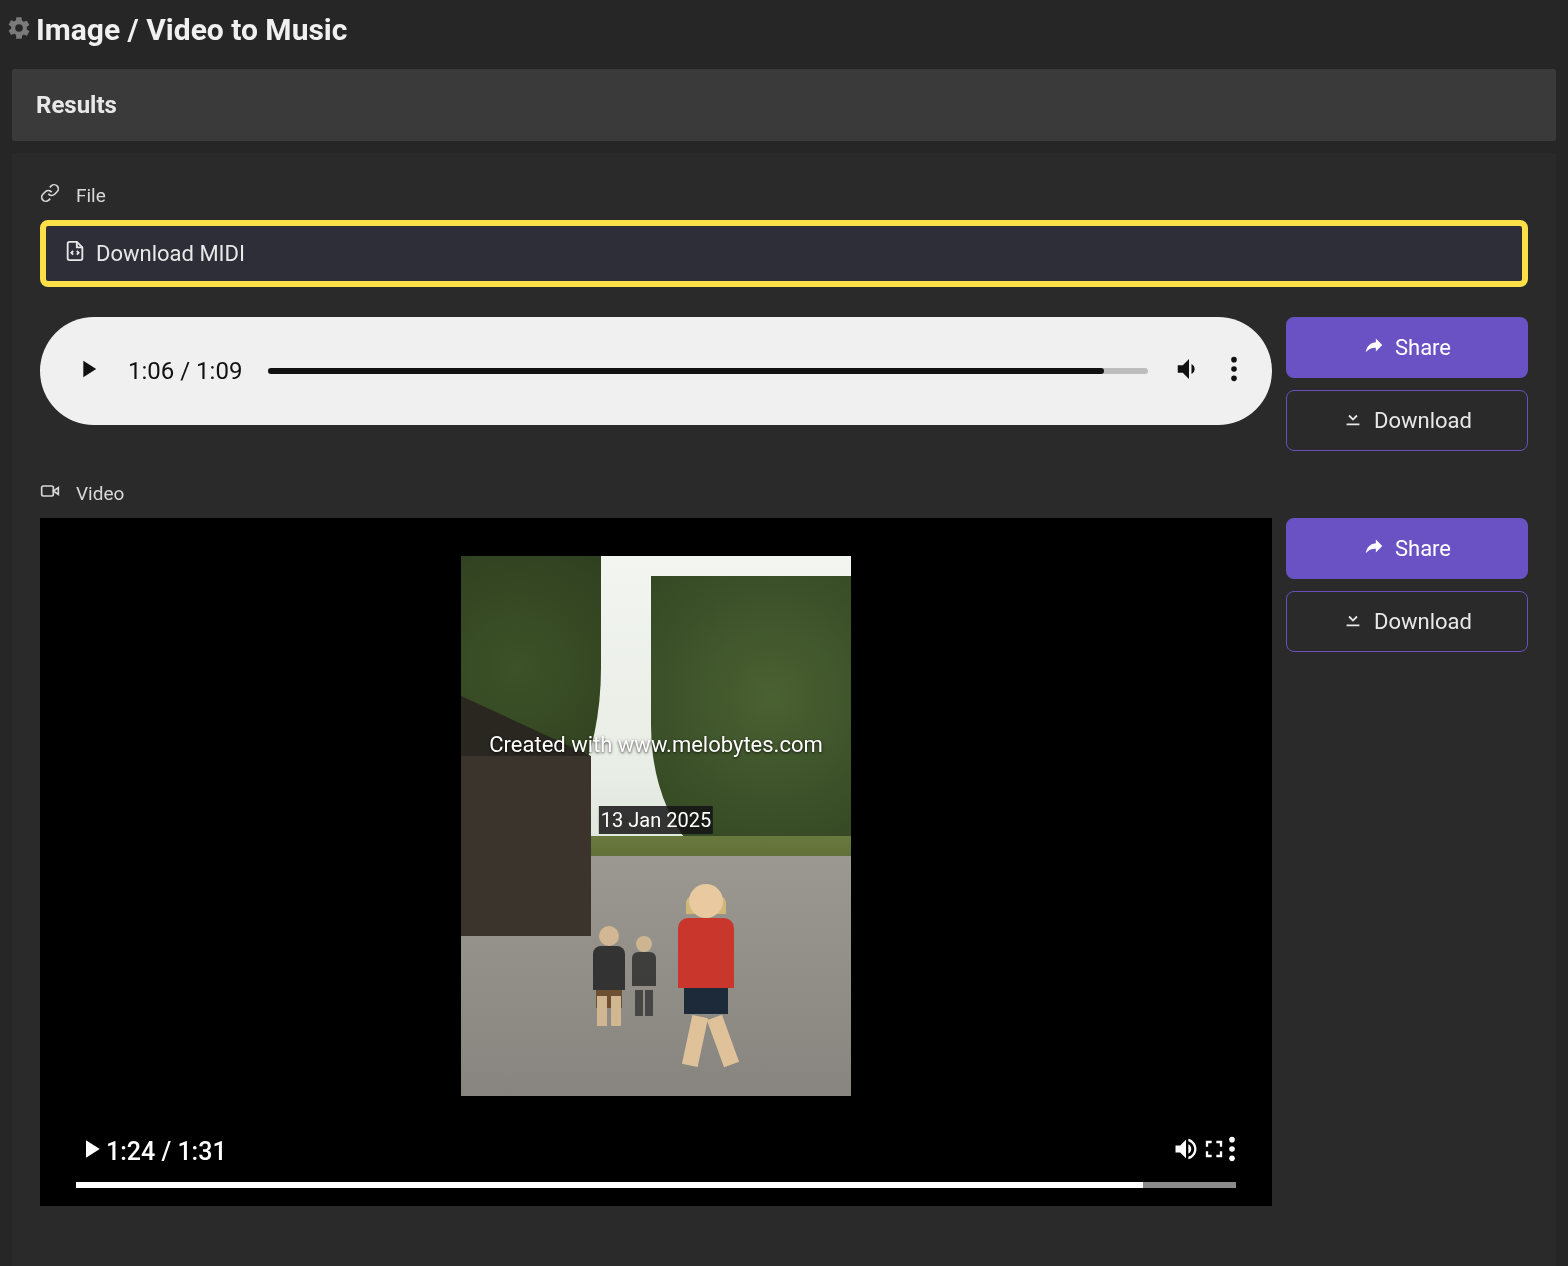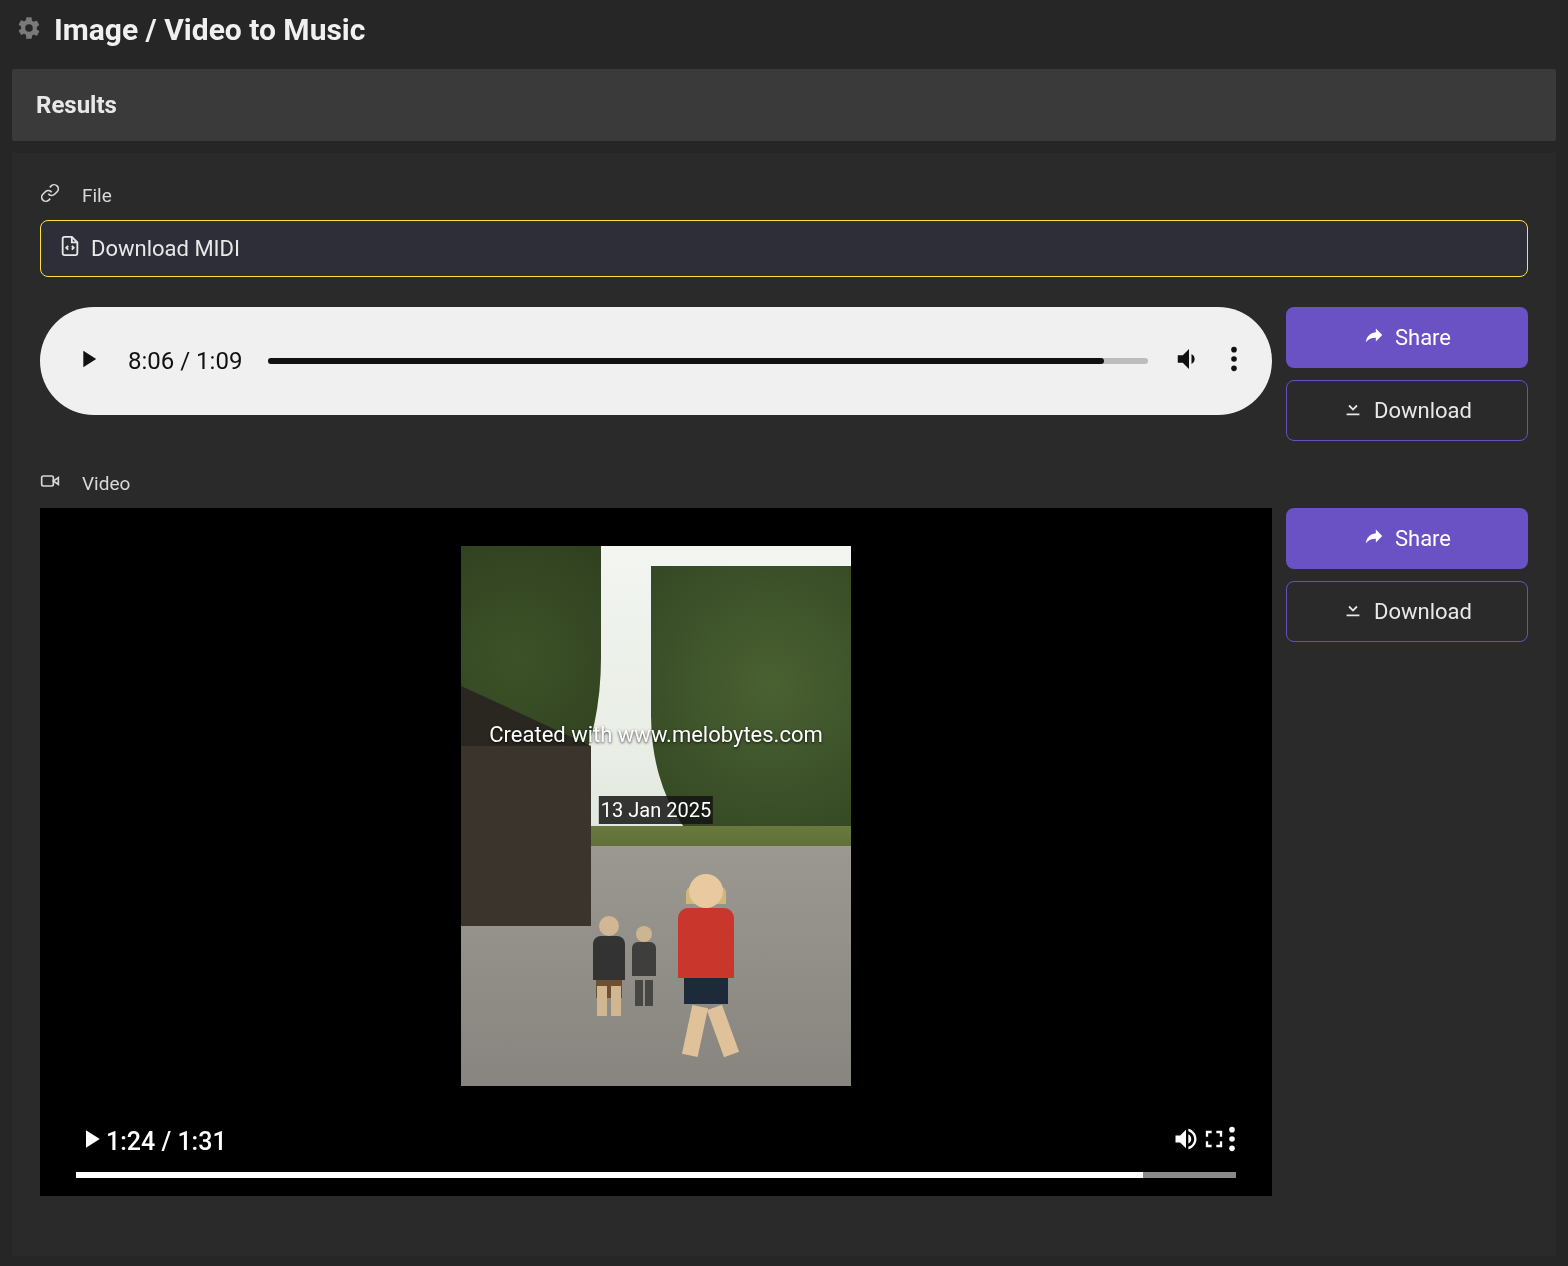--- a/index.html
+++ b/index.html
@@ -6,22 +6,22 @@
 body {
   background: #262626;
   color: #e8e8e8;
   font-family: -apple-system, BlinkMacSystemFont, "Segoe UI", Roboto, sans-serif;
   padding: 0;
   width: 1568px;
 }
 .header {
   display: flex;
   align-items: center;
-  padding: 12px 16px;
-  gap: 12px;
+  padding: 12px 6px;
+  gap: 4px;
   text-align: center;
 }
 .header h1 {
   font-size: 30px;
   font-weight: 700;
   color: #f0f0f0;
 }
 .gear-icon {
   width: 26px;
   height: 26px;
@@ -39,28 +39,28 @@
   color: #e8e8e8;
 }
 .content {
   margin: 12px 12px 0 12px;
   background: #2a2a2a;
   padding: 30px 28px;
 }
 .section-label {
   display: flex;
   align-items: center;
-  gap: 22px;
+  gap: 16px;
   font-size: 19px;
   color: #d8d8d8;
   margin-bottom: 12px;
 }
 .section-label svg { width: 20px; height: 20px; }
 .download-midi {
-  border: 1px solid #fde047;
+  border: 6px solid #fde047;
   background: #2e2e38;
   border-radius: 8px;
   padding: 14px 18px;
   display: flex;
   align-items: center;
   gap: 10px;
   font-size: 22px;
   color: #e8e8e8;
   cursor: pointer;
   margin-bottom: 30px;
@@ -246,21 +246,21 @@
 
   <div class="media-row">
     <div class="media-main">
       <div class="audio-player">
         <span class="play-btn">
           <svg viewBox="0 0 24 24">
               <path d="M8 5v14l11-7z"></path>
             </svg>
         </span>
         <span class="time">
-          <span>8:06</span> / <span>1:09</span>
+          <span>1:06</span> / <span>1:09</span>
         </span>
         <div class="progress">
           <div class="progress-fill" id="audio-fill" style="width: 95%;"></div>
         </div>
         <span class="vol">
           <svg viewBox="0 0 24 24">
               <path d="M3 9v6h4l5 5V4L7 9H3zm13.5 3a4.5 4.5 0 0 0-2.5-4v8a4.5 4.5 0 0 0 2.5-4z"></path>
             </svg>
         </span>
         <span class="menu">

